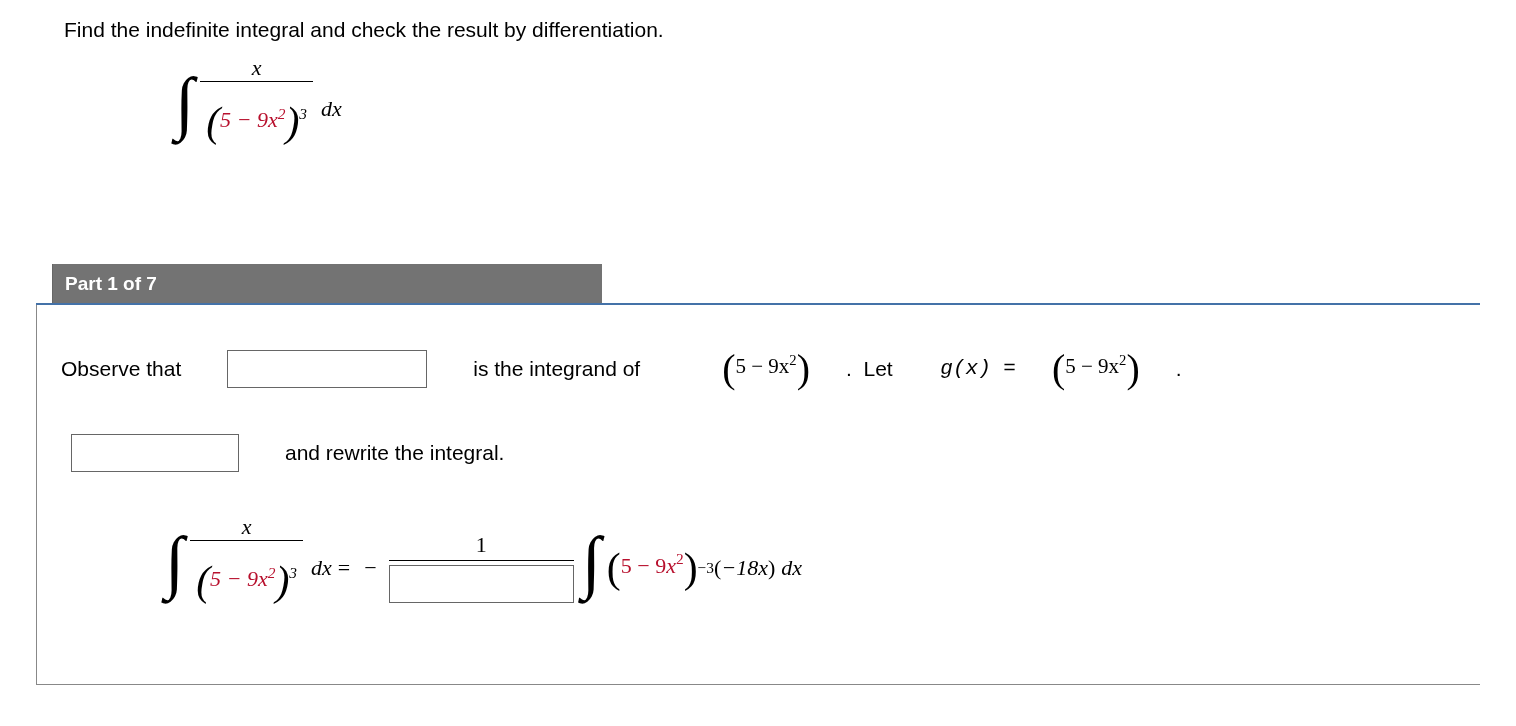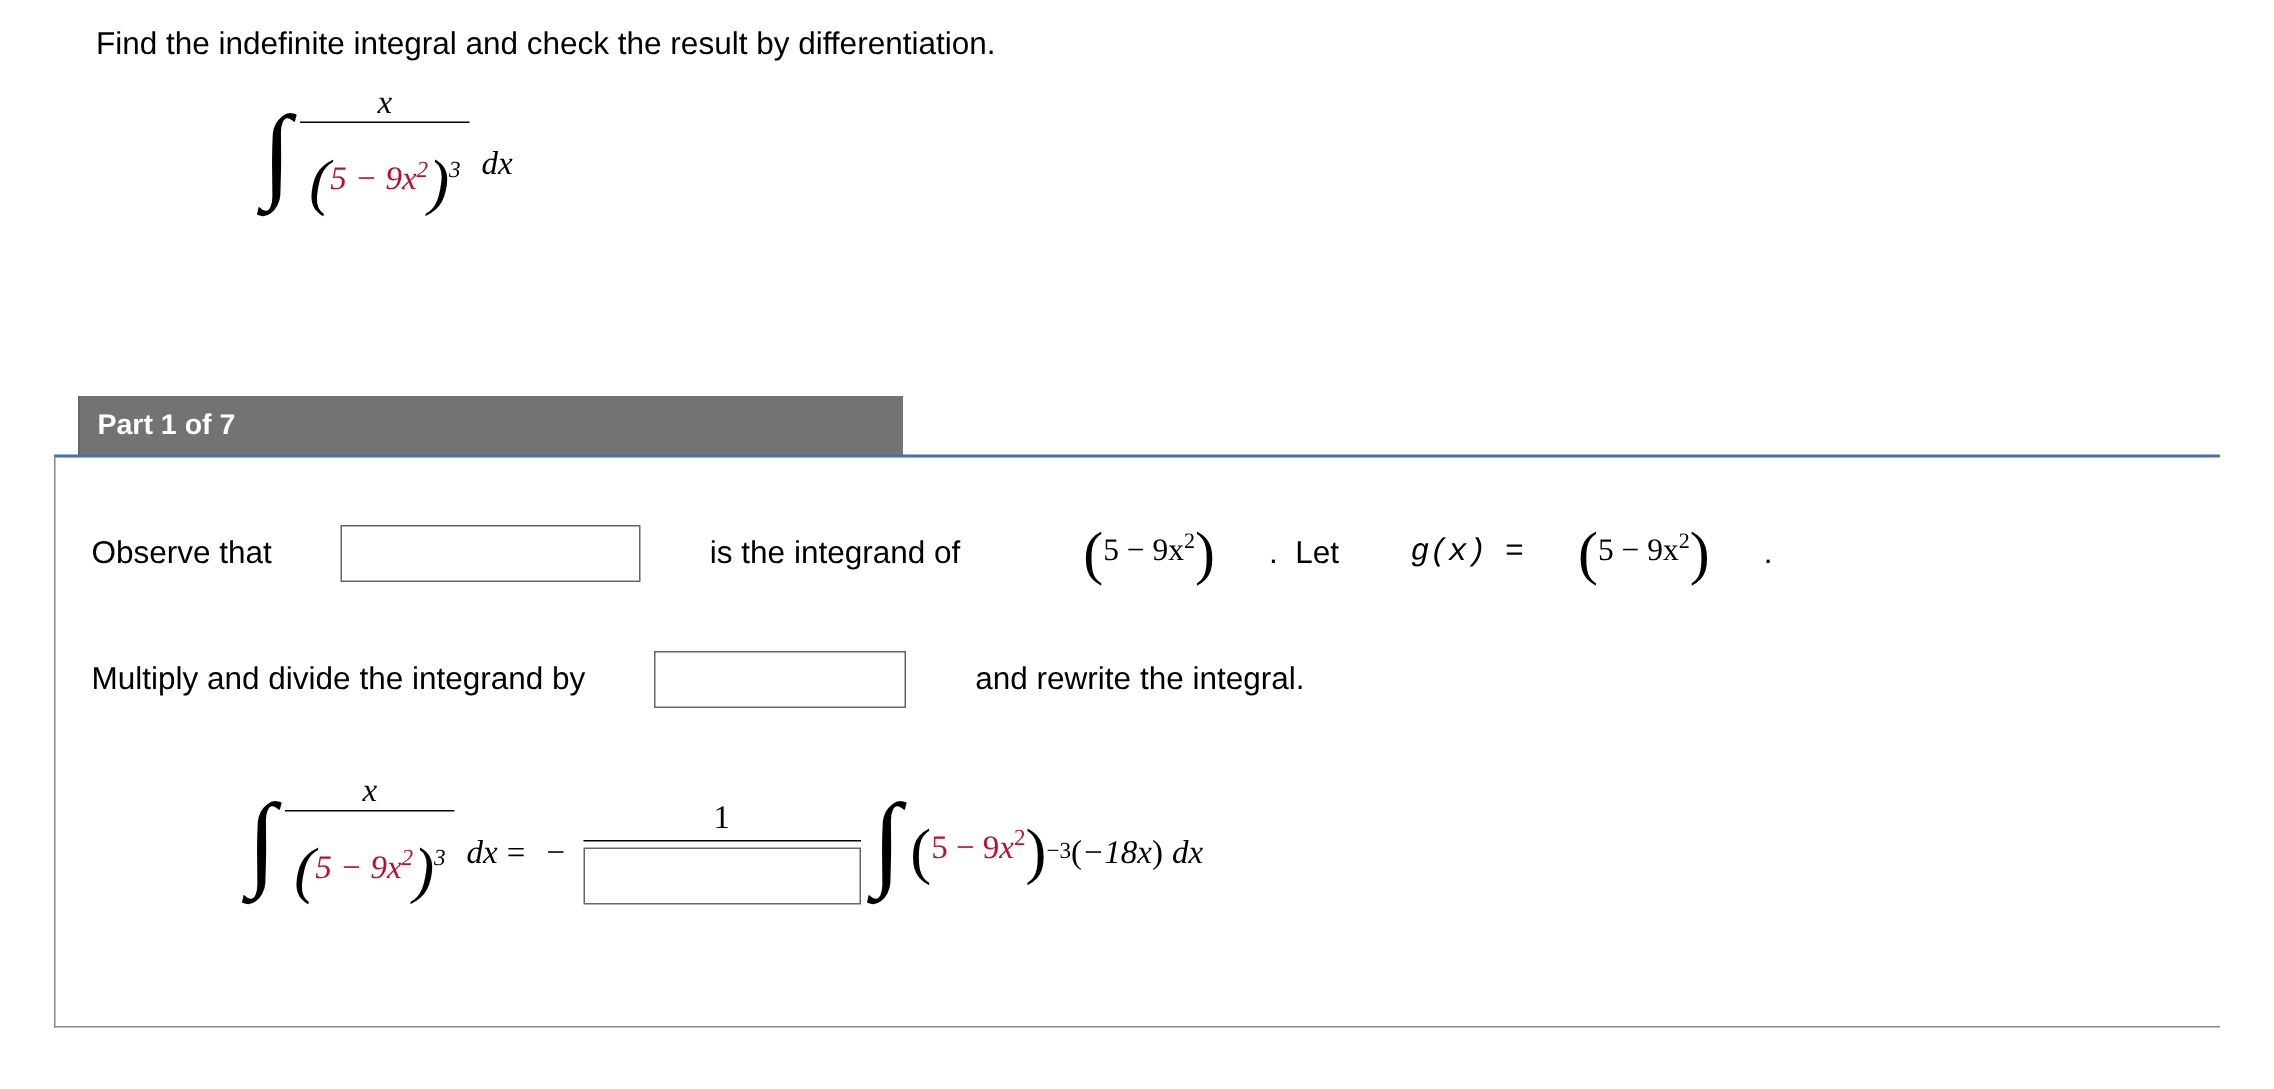--- a/index.html
+++ b/index.html
@@ -209,21 +209,20 @@
       </span>
       <span style="white-space:pre">.  Let  </span>
       <span class="math-g">g(x) = </span>
       <span class="big-paren-wrap">
         <span class="pl">(</span><span class="expr-norm">5</span><span class="expr-norm"> − </span><span class="expr-norm">9x</span><span class="expr-norm sup">2</span><span class="pr">)</span>
       </span>
       <span>.</span>
     </div>
 
     <div class="row">
-      <span>Multiply and divide the integrand by</span>
       <span class="text-input input-w180"></span>
       <span>and rewrite the integral.</span>
     </div>
 
     <div class="row row-equation">
       <div class="eq-row">
         <span class="int-sign">∫</span>
         <span class="frac">
           <span class="num math">x</span>
           <span class="den">

